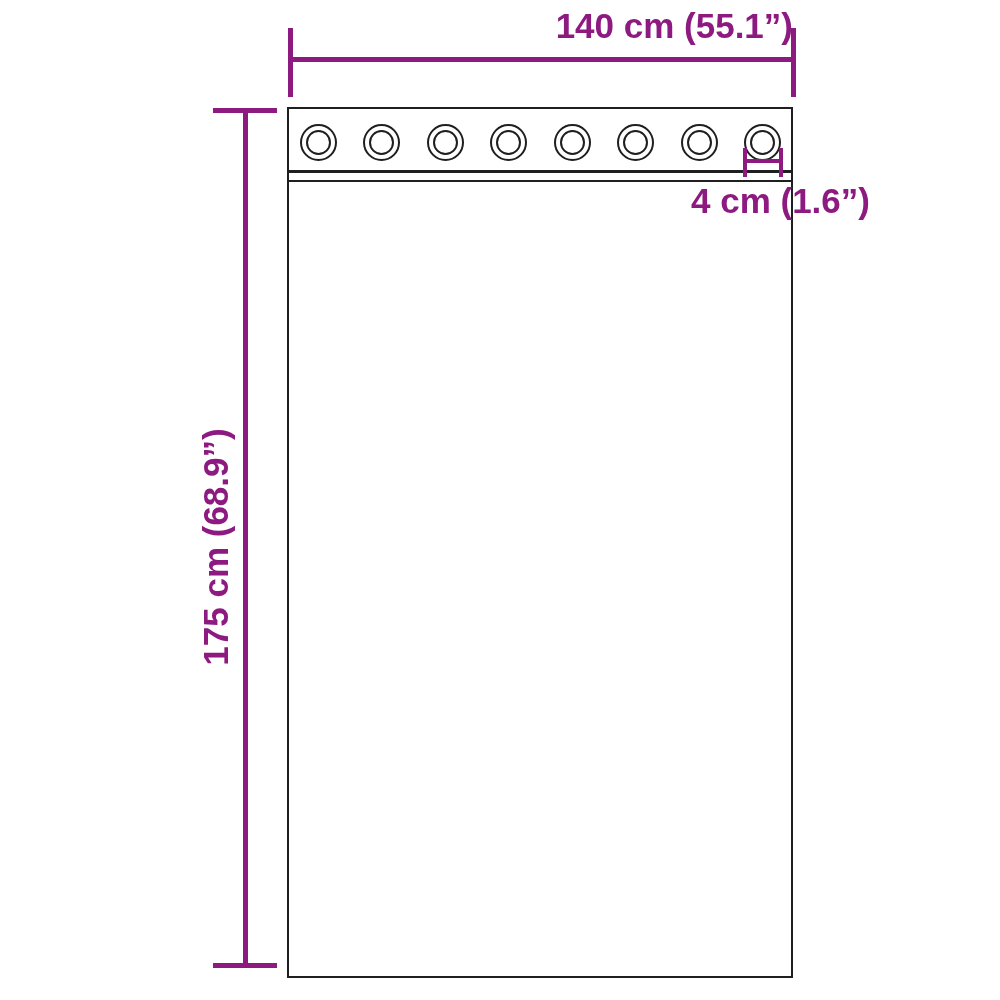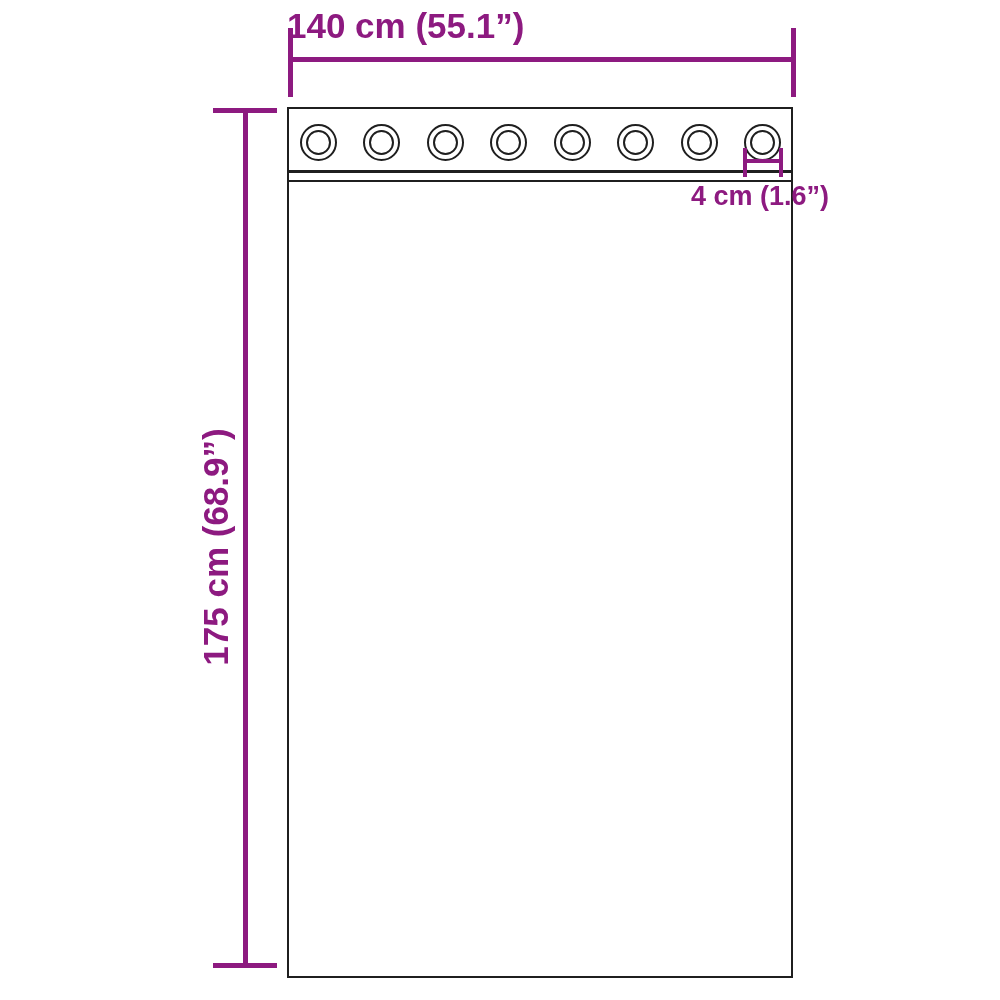--- a/index.html
+++ b/index.html
@@ -71,33 +71,33 @@
     position: absolute;
     color: var(--accent, #8d1a80);
     font-weight: 700;
     white-space: nowrap;
     line-height: 1;
   }
   .width-label {
     left: 287px;
     top: 8px;
     width: 506px;
-    text-align: left;
+    text-align: right;
     font-size: 35px;
   }
   .height-label {
     left: 215px;
     top: 547px;
     transform: translate(-50%, -50%) rotate(-90deg);
     font-size: 35px;
   }
   .grommet-size-label {
     left: 691px;
     top: 183px;
-    font-size: 27px;
+    font-size: 35px;
     text-align: right;
   }
   
   .width-line   { left: 290px; top: 57px;  width: 504px; height: 5px; }
   .width-tick-l { left: 288px; top: 28px;  width: 5px;   height: 69px; }
   .width-tick-r { left: 791px; top: 28px;  width: 5px;   height: 69px; }
   
   .height-line   { left: 243px; top: 111px; width: 5px;  height: 855px; }
   .height-tick-t { left: 213px; top: 108px; width: 64px; height: 5px; }
   .height-tick-b { left: 213px; top: 963px; width: 64px; height: 5px; }

